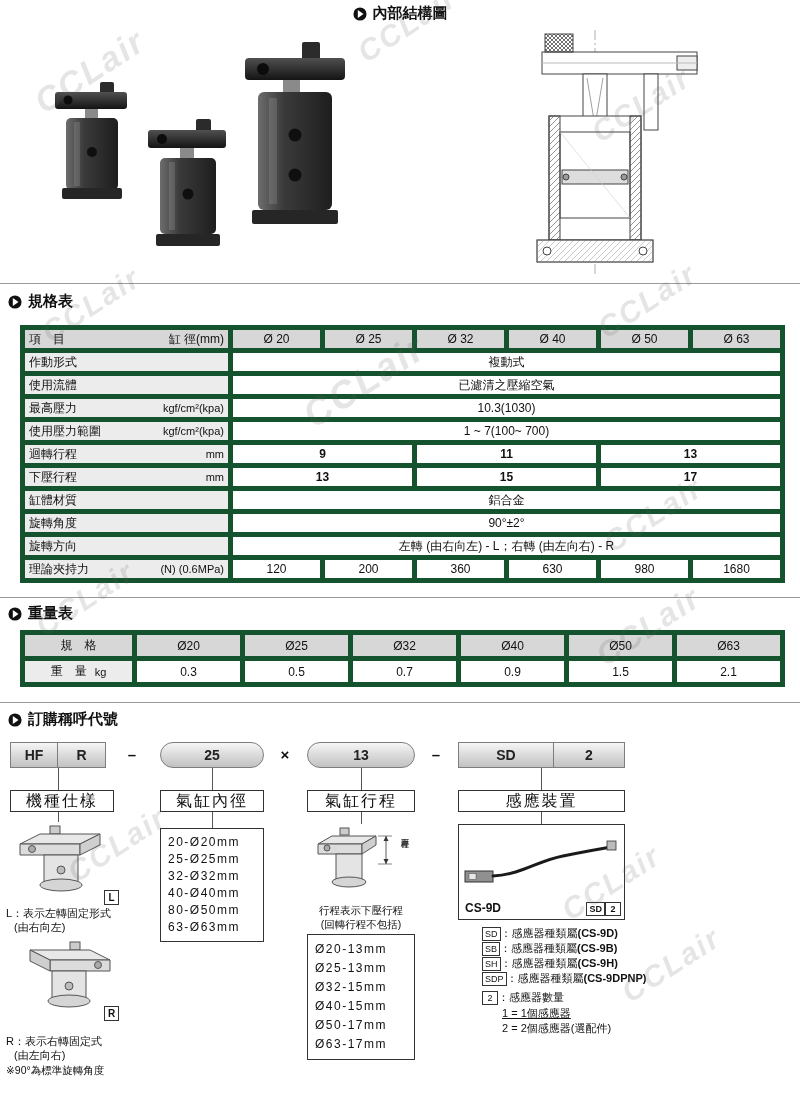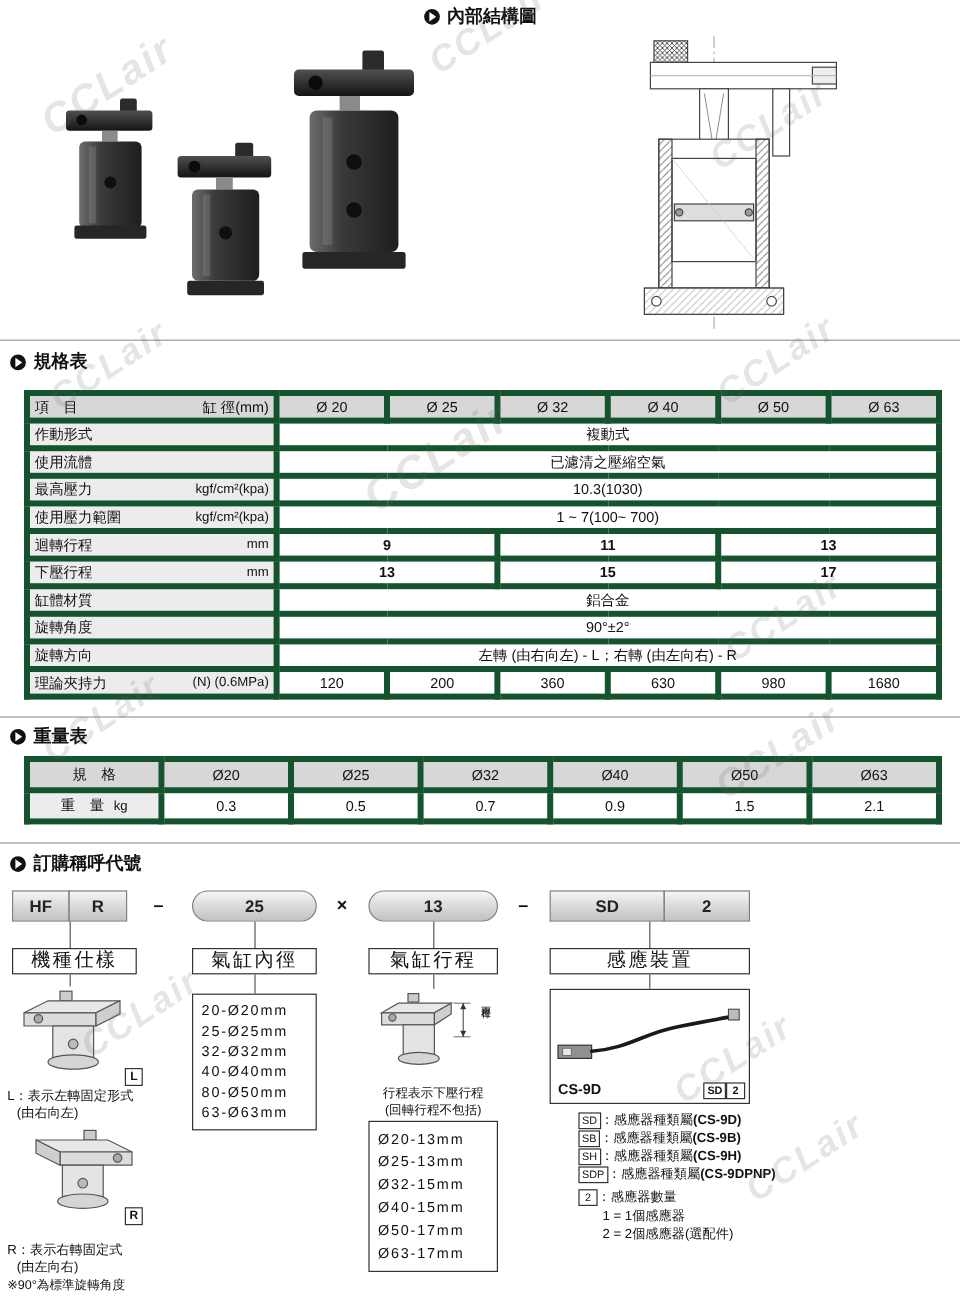--- a/index.html
+++ b/index.html
@@ -484,16 +484,16 @@
   </div>
   <div class="sline" style="top:956px;">
     <span class="chip">SH</span><span>：感應器種類屬</span><b>(CS-9H)</b>
   </div>
   <div class="sline" style="top:971px;">
     <span class="chip">SDP</span><span>：感應器種類屬</span><b>(CS-9DPNP)</b>
   </div>
   <div class="sline" style="top:990px;">
     <span class="chip">2</span><span>：感應器數量</span>
   </div>
-  <div class="sline" style="top:1006px;left:478px;">1 = 1個感應器</div>
+  <div class="sline" style="top:1006px;left:478px;text-decoration:underline;">1 = 1個感應器</div>
   <div class="sline" style="top:1021px;left:478px;">2 = 2個感應器(選配件)</div>
 
 </div>
 
 </body></html>

